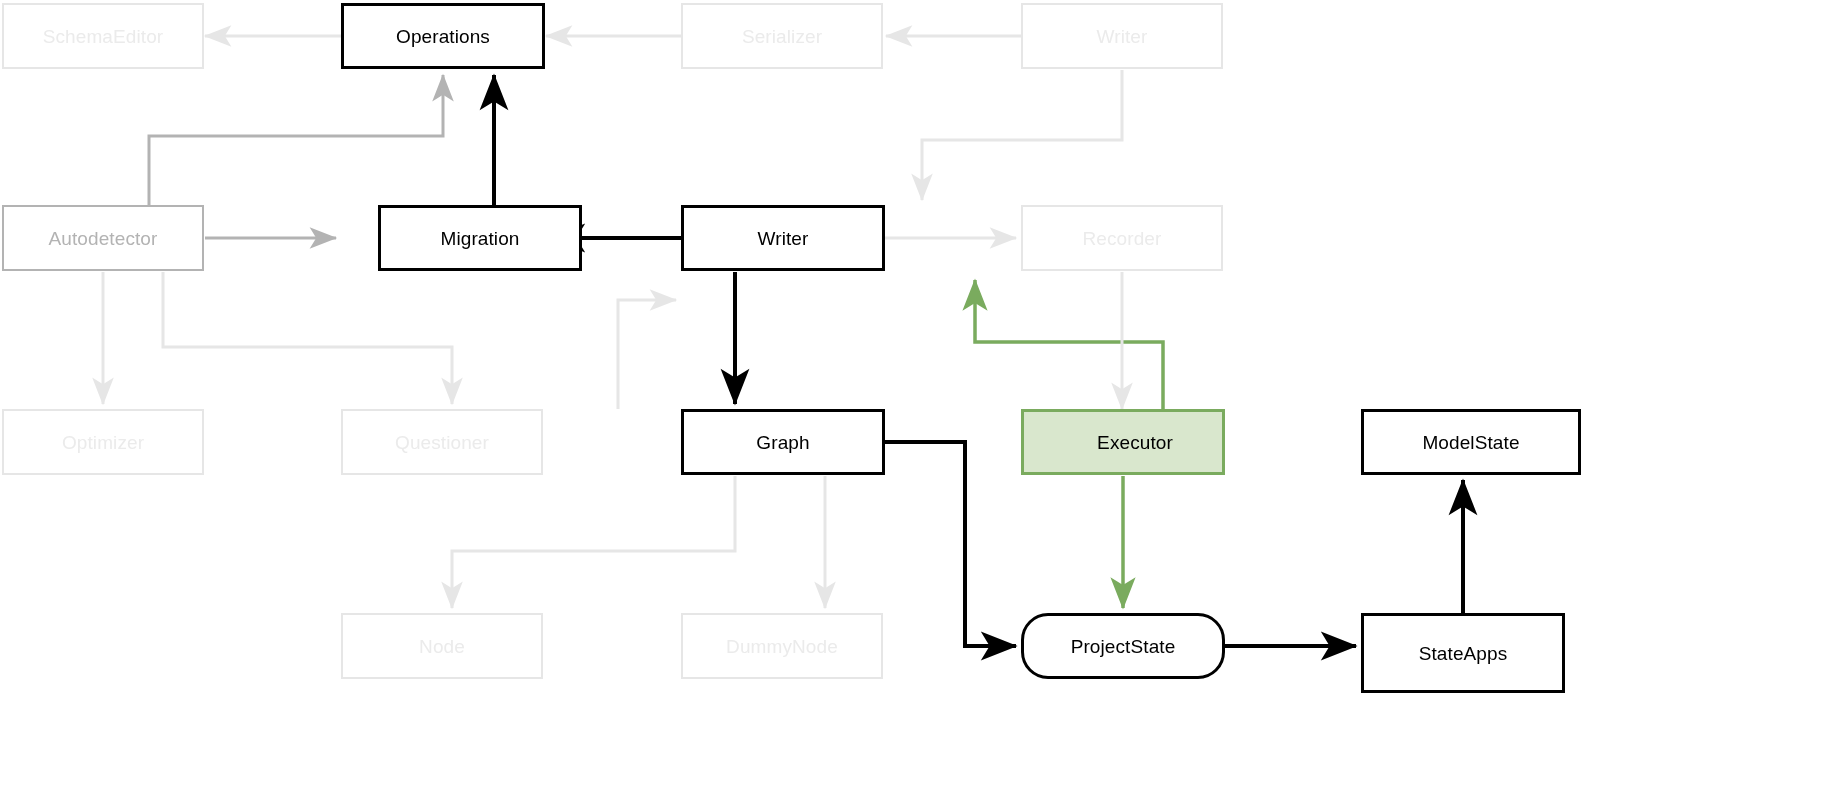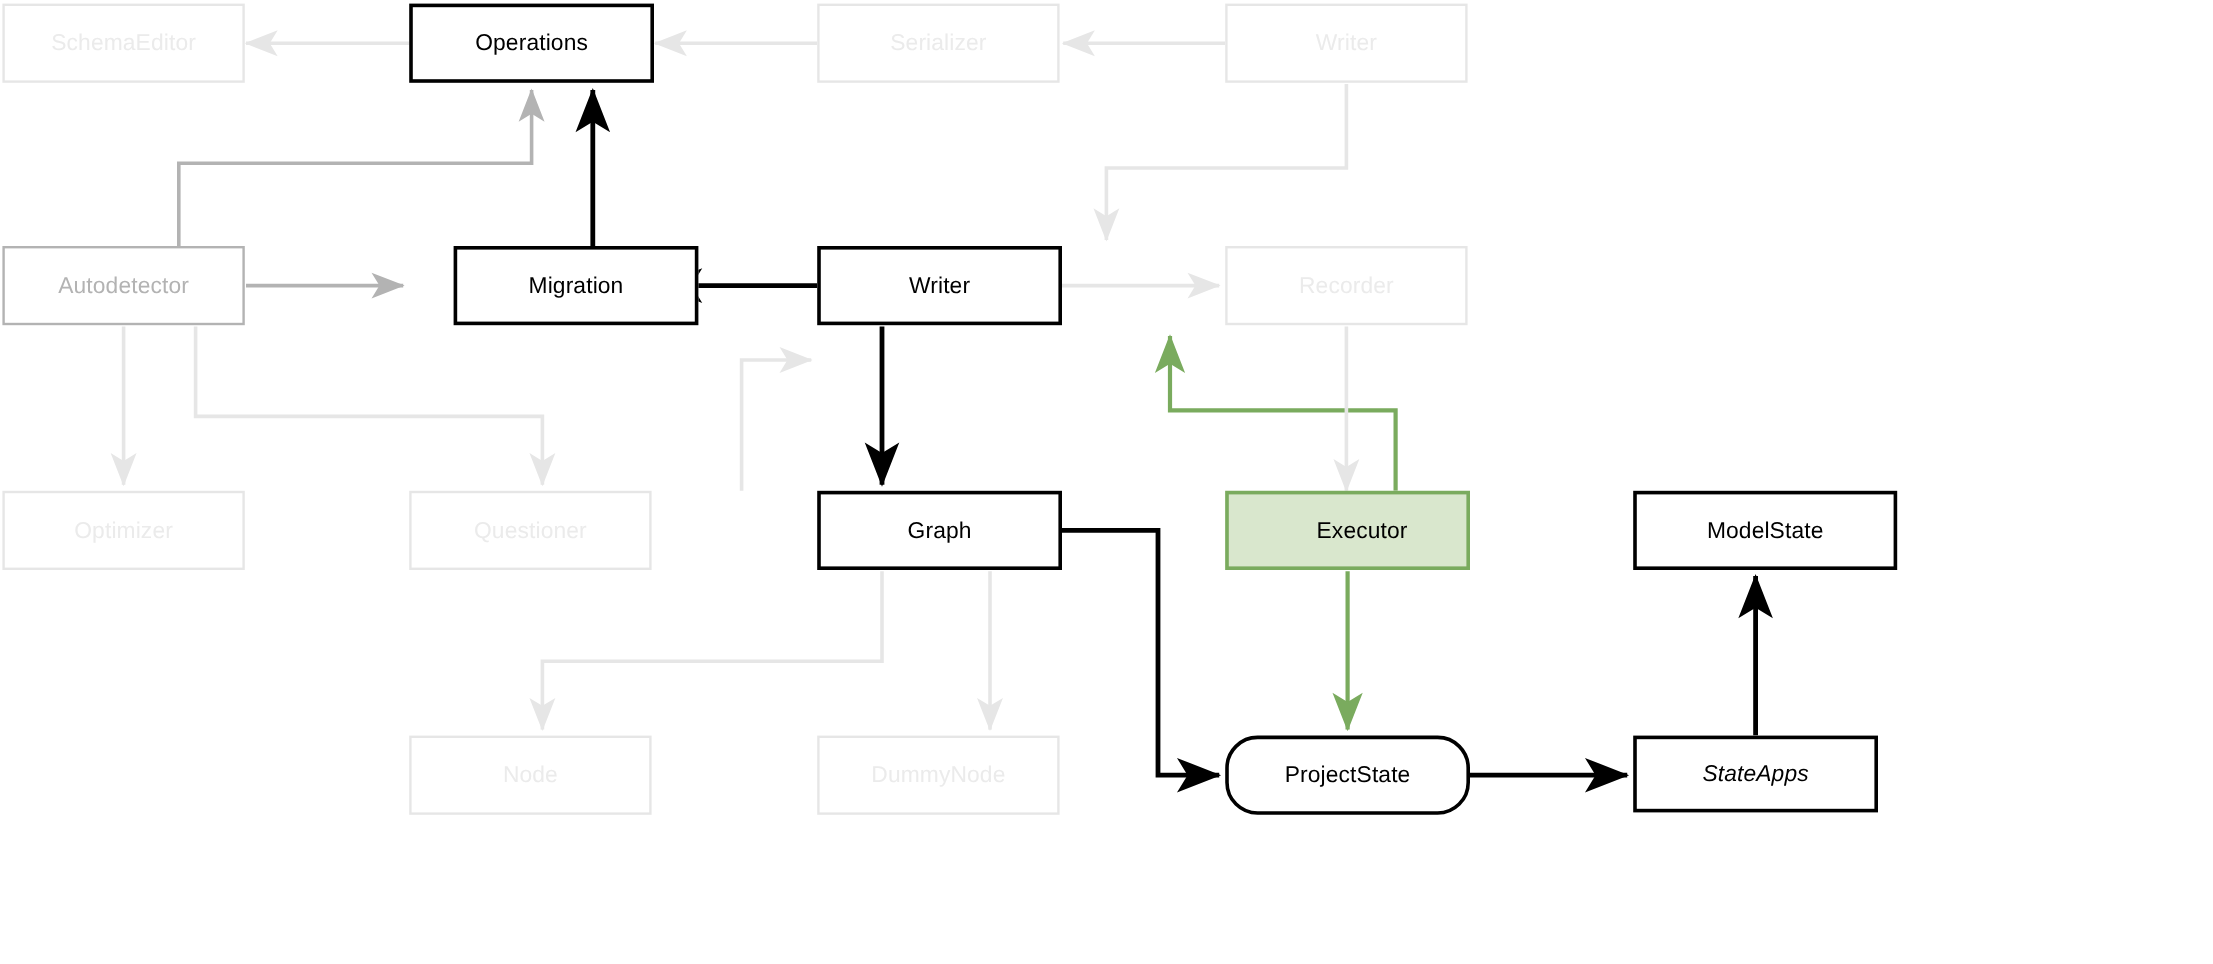--- a/index.html
+++ b/index.html
@@ -140,17 +140,17 @@
       </div>
       <div class="node dim" style="left: 341px; top: 613px; width: 202px; height: 66px;">
         <span>Node</span>
       </div>
       <div class="node dim" style="left: 681px; top: 613px; width: 202px; height: 66px;">
         <span>DummyNode</span>
       </div>
       <div class="node active" style="left: 1021px; top: 613px; width: 204px; height: 66px; border-radius: 27px;">
         <span>ProjectState</span>
       </div>
-      <div class="node active" style="left: 1361px; top: 613px; width: 204px; height: 64px; font-style: italic;">
+      <div class="node active" style="left: 1361px; top: 613px; width: 204px; height: 80px;">
         <span>StateApps</span>
       </div>
     </div>
 </div>
 
 </body></html>

